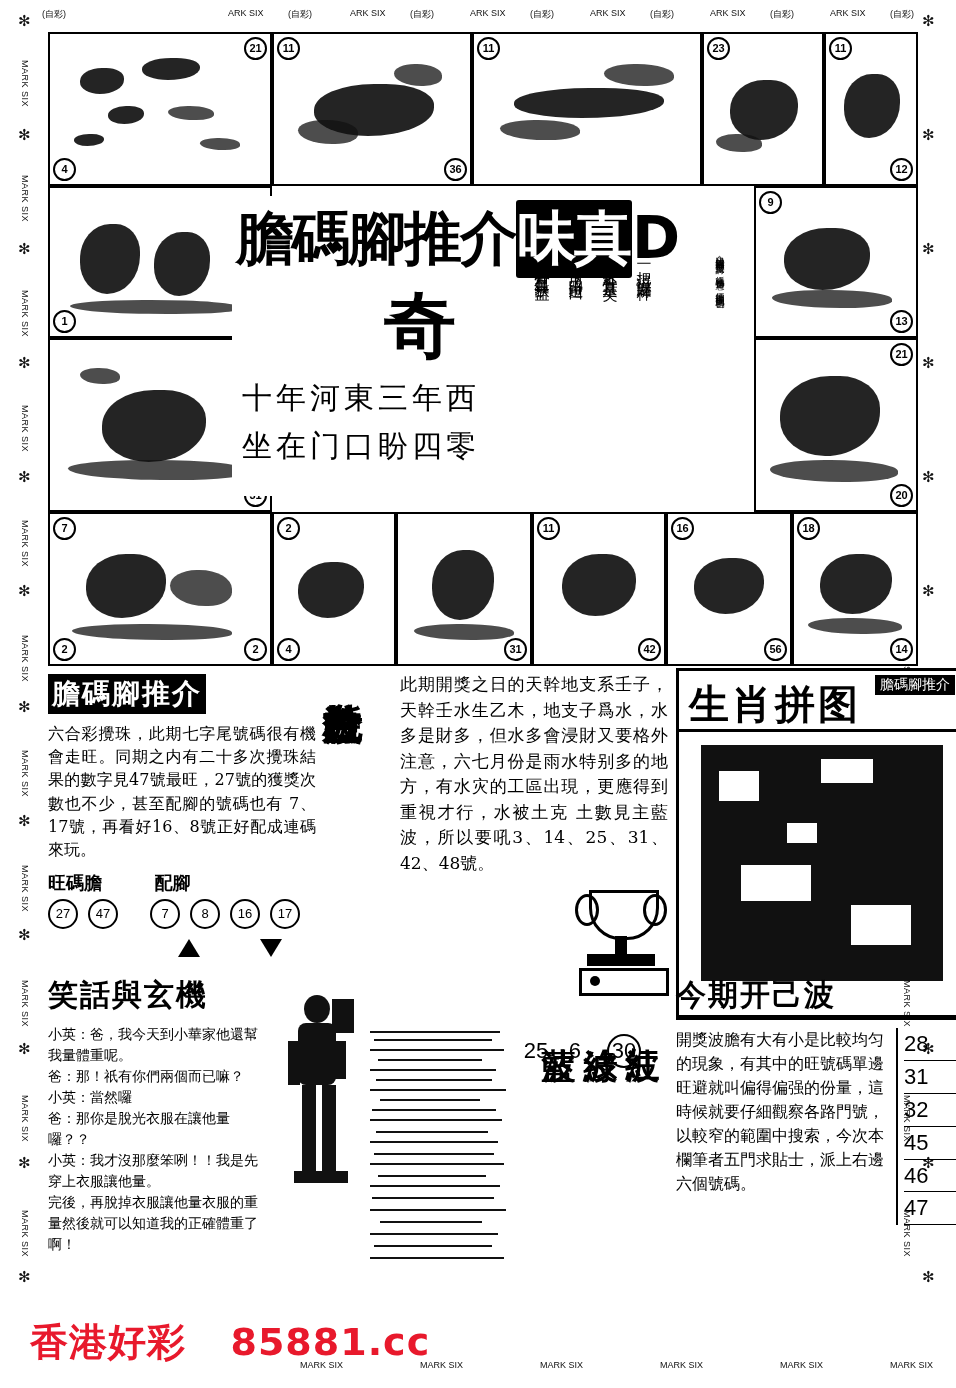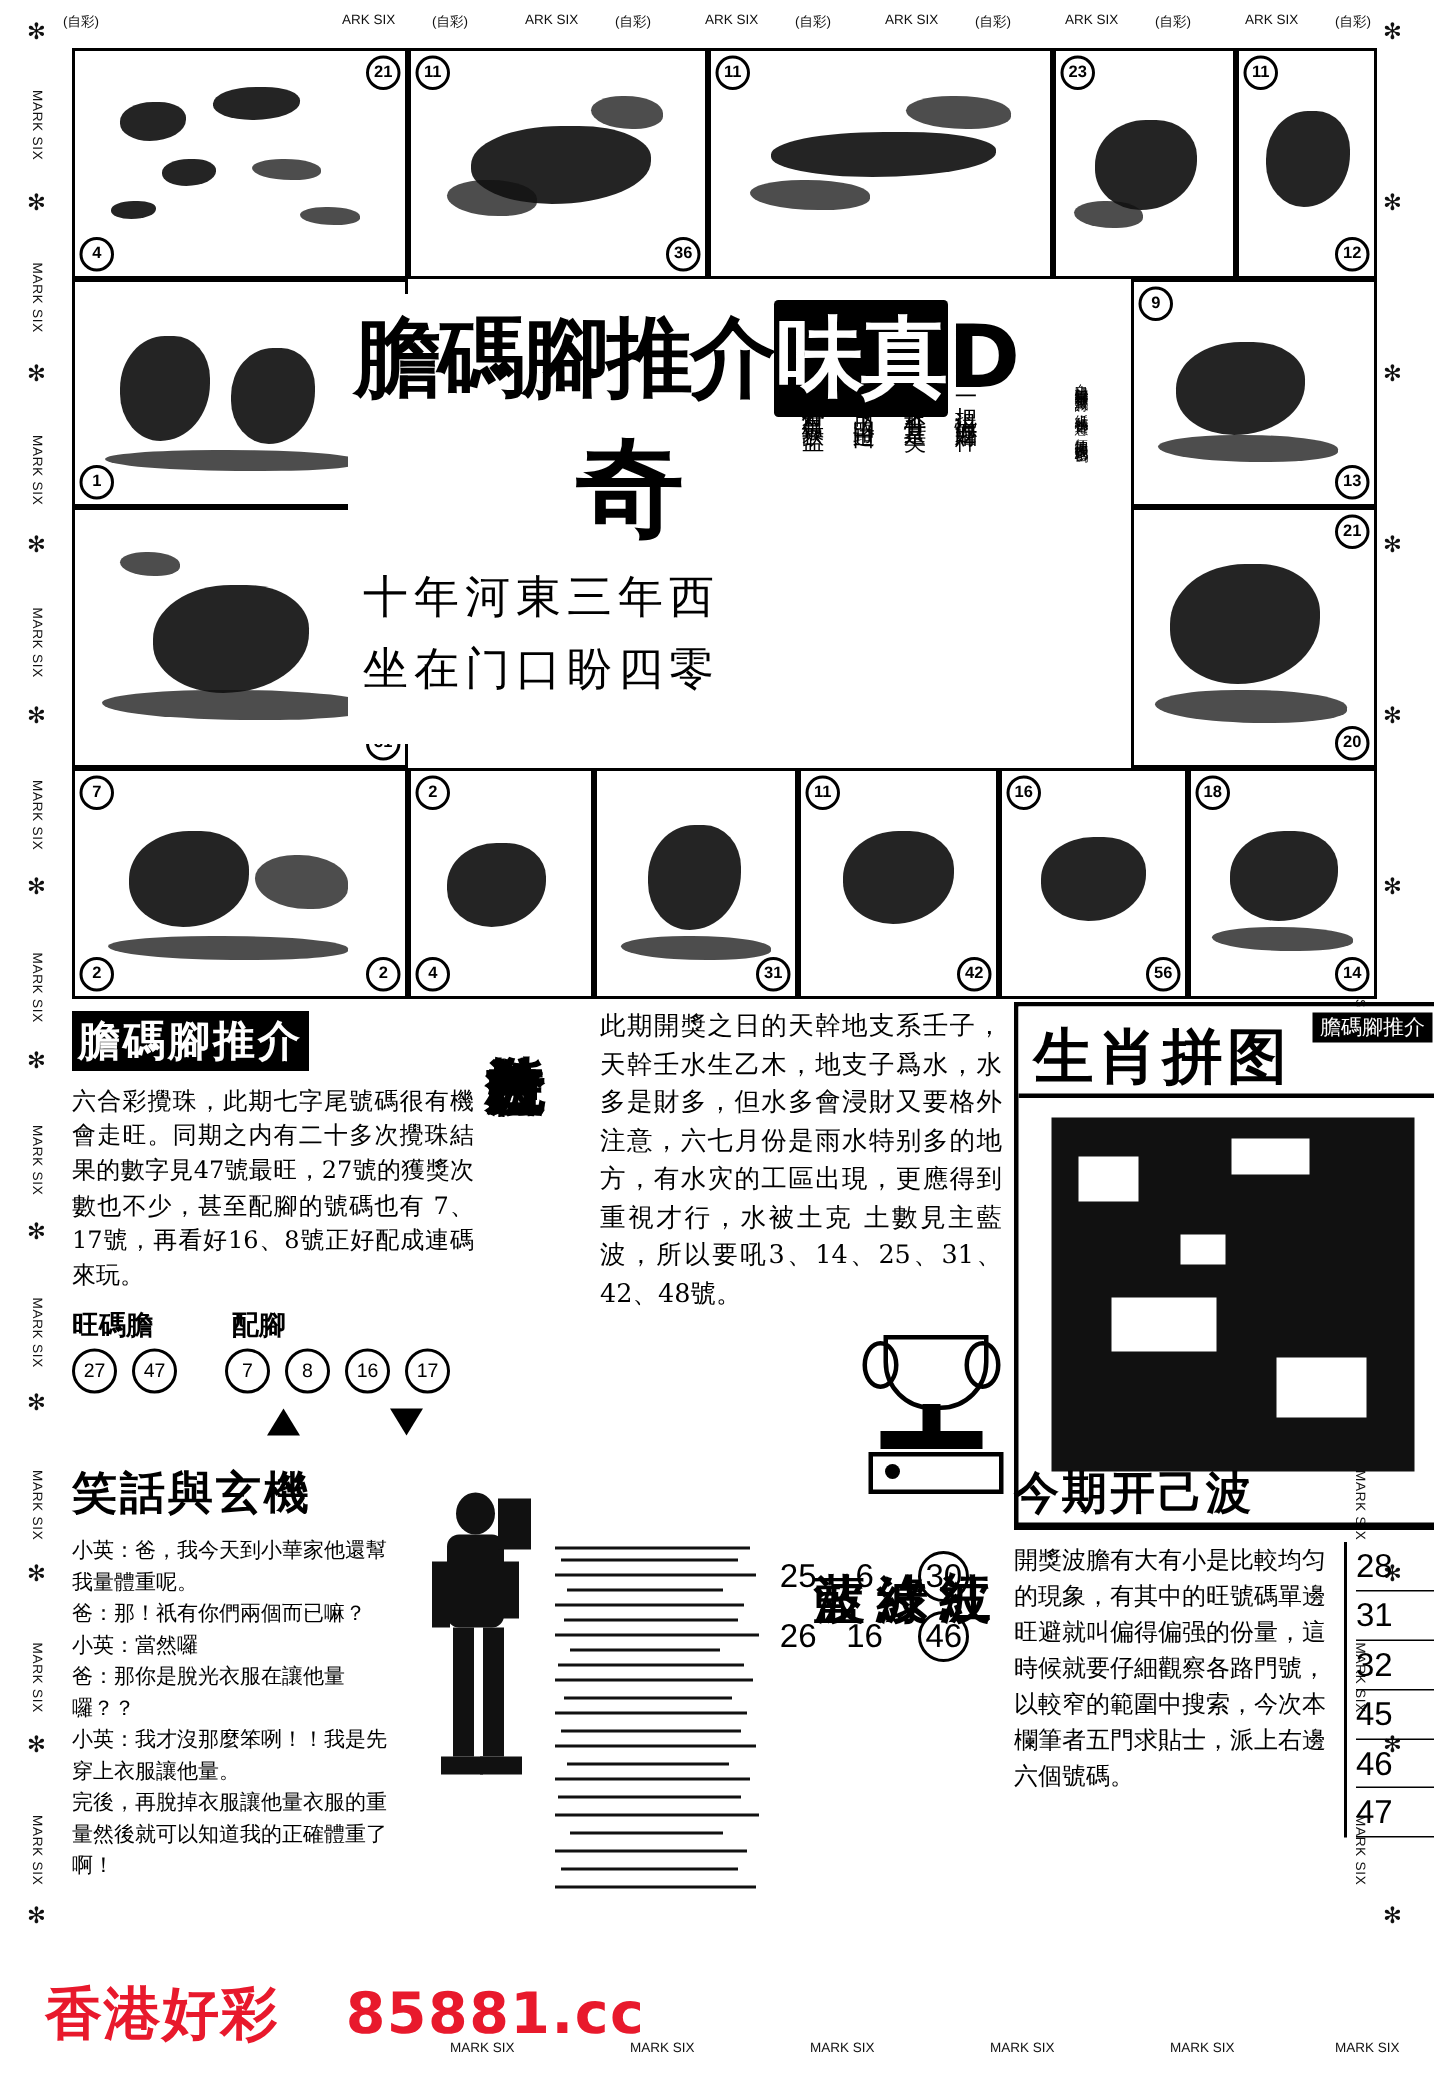--- a/index.html
+++ b/index.html
@@ -475,25 +475,20 @@
           <div class="wt">綠波</div>
           <div class="wt">紅波</div>
         </div>
         <table>
           <tbody>
               <tr>
             <td>25</td>
             <td>6</td>
             <td class="circ"><span>30</span></td>
           </tr>
-          <tr>
-            <td>26</td>
-            <td>16</td>
-            <td class="circ"><span>46</span></td>
-          </tr>
         </tbody>
           </table>
       </div>
     </div>
 
     <div class="col-d">
       <div class="dhdr">今期开己波</div>
       <div class="nums">
         <div>28</div>
         <div>31</div>

